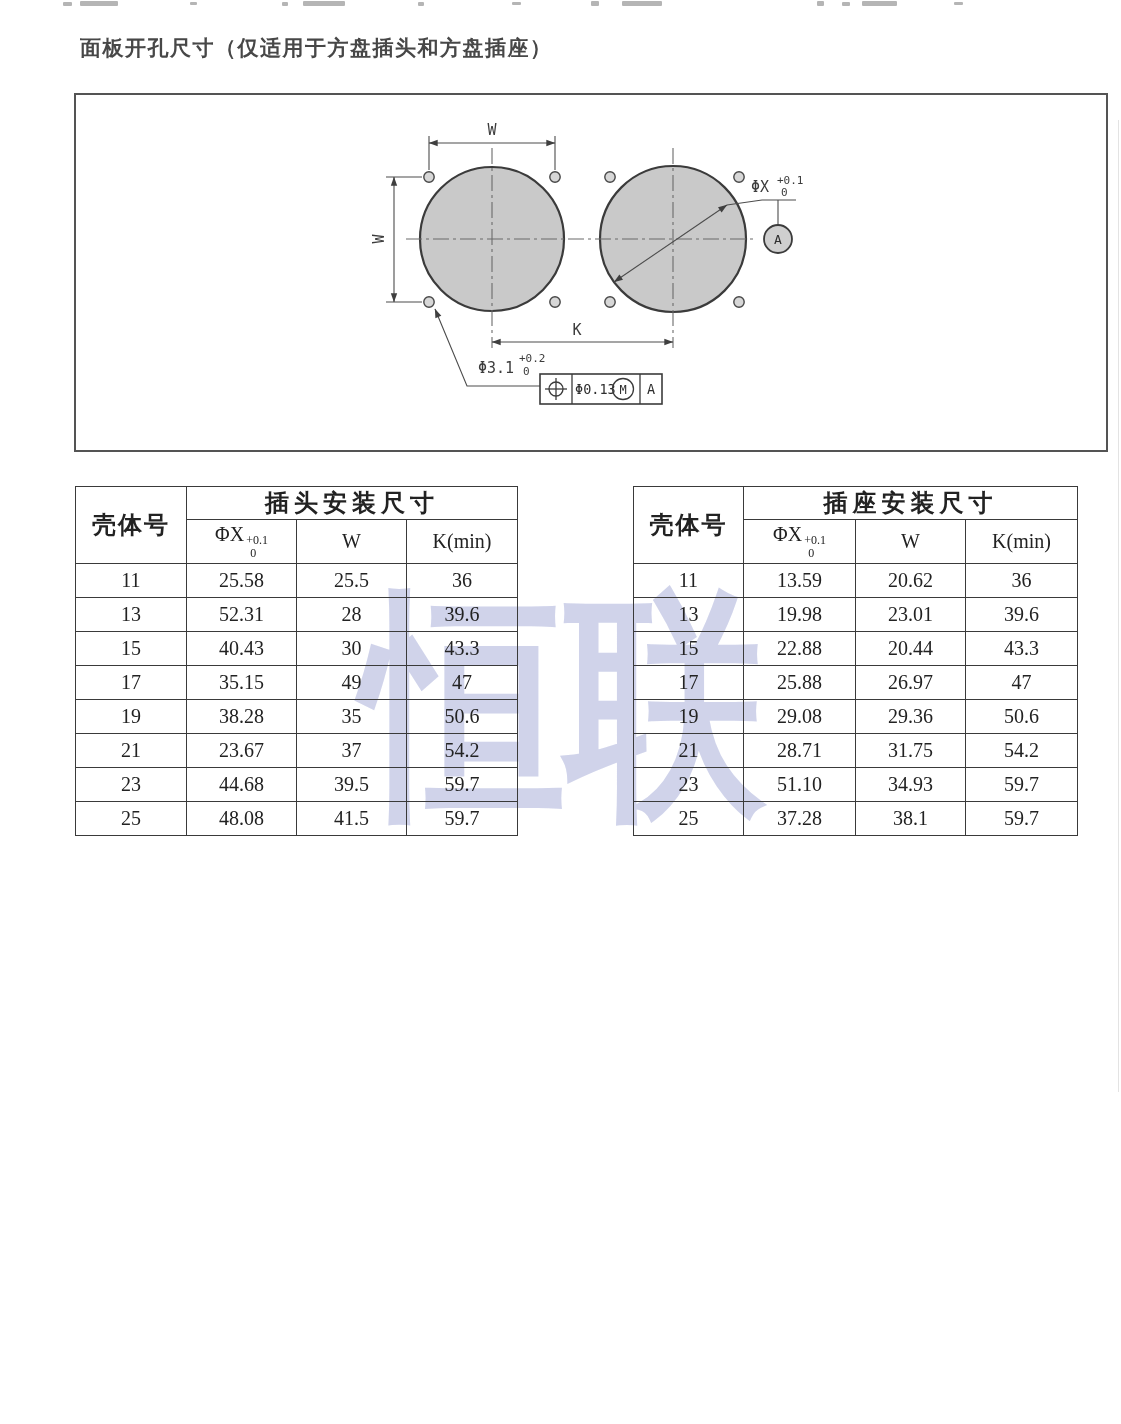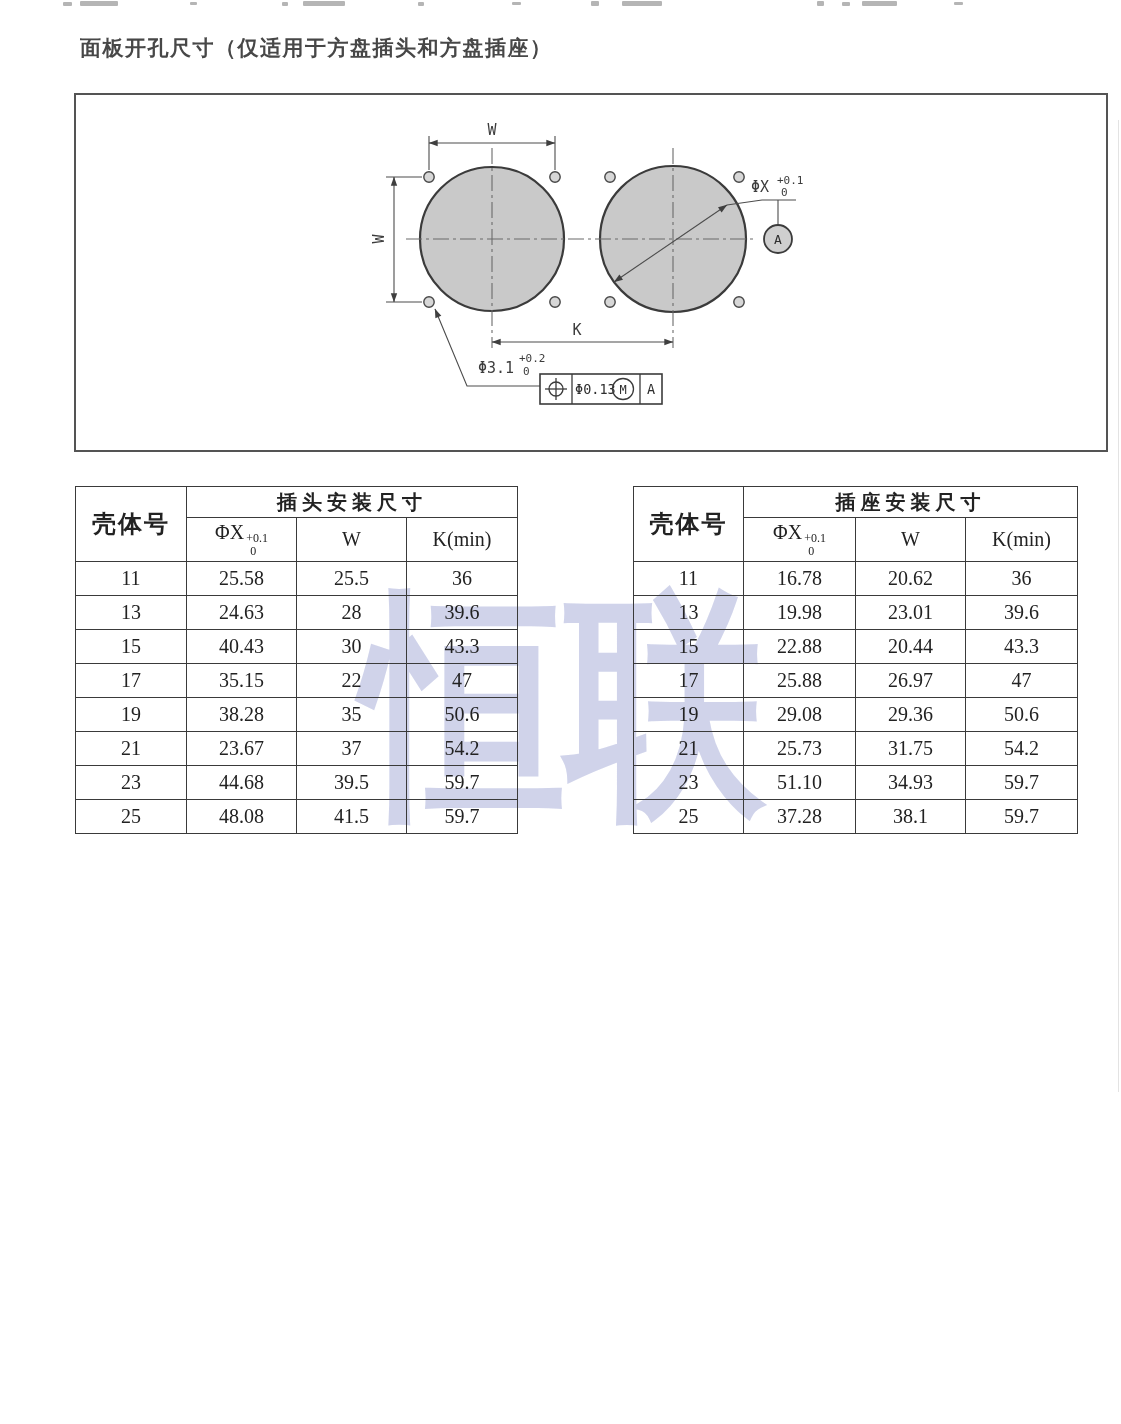--- a/index.html
+++ b/index.html
@@ -39,21 +39,21 @@
   
   .dim-table {
     position:absolute; border-collapse:collapse; table-layout:fixed;
     background:transparent; z-index:2;
     font-family:"Liberation Serif", serif; color:#222;
   }
   .dim-table th, .dim-table td {
     border:1.7px solid #3a3a3a; text-align:center; vertical-align:middle;
     padding:0; background:transparent; font-weight:normal;
   }
-  .dim-table .span-h  { height:30px; font-size:20px; font-weight:bold; letter-spacing:5px; }
+  .dim-table .span-h  { height:30px; font-size:24px; font-weight:bold; letter-spacing:5px; }
   .dim-table .shell-h { font-size:24px; font-weight:bold; letter-spacing:2px; }
   .dim-table .sub-h   { height:43px; font-size:20px; }
   .dim-table tbody td { height:33px; font-size:20px; }
 
   .tol { display:inline-flex; flex-direction:column; align-items:flex-start;
          font-size:12px; line-height:1.05; margin-left:2px; vertical-align:-3px; }
   .tol .tm { padding-left:4px; }
 
   .scan-edge { position:absolute; right:2px; top:120px; width:1px; height:1290px;
                background:#e3e3e3; z-index:0; }
@@ -185,34 +185,34 @@
     </thead>
     <tbody>
       <tr>
           <td>11</td>
           <td>25.58</td>
           <td>25.5</td>
           <td>36</td>
         </tr>
       <tr>
           <td>13</td>
-          <td>24.63</td>
+          <td>52.31</td>
           <td>28</td>
           <td>39.6</td>
         </tr>
       <tr>
           <td>15</td>
           <td>40.43</td>
           <td>30</td>
           <td>43.3</td>
         </tr>
       <tr>
           <td>17</td>
           <td>35.15</td>
-          <td>22</td>
+          <td>49</td>
           <td>47</td>
         </tr>
       <tr>
           <td>19</td>
           <td>38.28</td>
           <td>35</td>
           <td>50.6</td>
         </tr>
       <tr>
           <td>21</td>
@@ -252,21 +252,21 @@
               <span class="tp">+0.1</span>
               <span class="tm">0</span>
             </span></th>
         <th class="sub-h">W</th>
         <th class="sub-h">K(min)</th>
       </tr>
     </thead>
     <tbody>
       <tr>
           <td>11</td>
-          <td>16.78</td>
+          <td>13.59</td>
           <td>20.62</td>
           <td>36</td>
         </tr>
       <tr>
           <td>13</td>
           <td>19.98</td>
           <td>23.01</td>
           <td>39.6</td>
         </tr>
       <tr>
@@ -282,21 +282,21 @@
           <td>47</td>
         </tr>
       <tr>
           <td>19</td>
           <td>29.08</td>
           <td>29.36</td>
           <td>50.6</td>
         </tr>
       <tr>
           <td>21</td>
-          <td>25.73</td>
+          <td>28.71</td>
           <td>31.75</td>
           <td>54.2</td>
         </tr>
       <tr>
           <td>23</td>
           <td>51.10</td>
           <td>34.93</td>
           <td>59.7</td>
         </tr>
       <tr>

